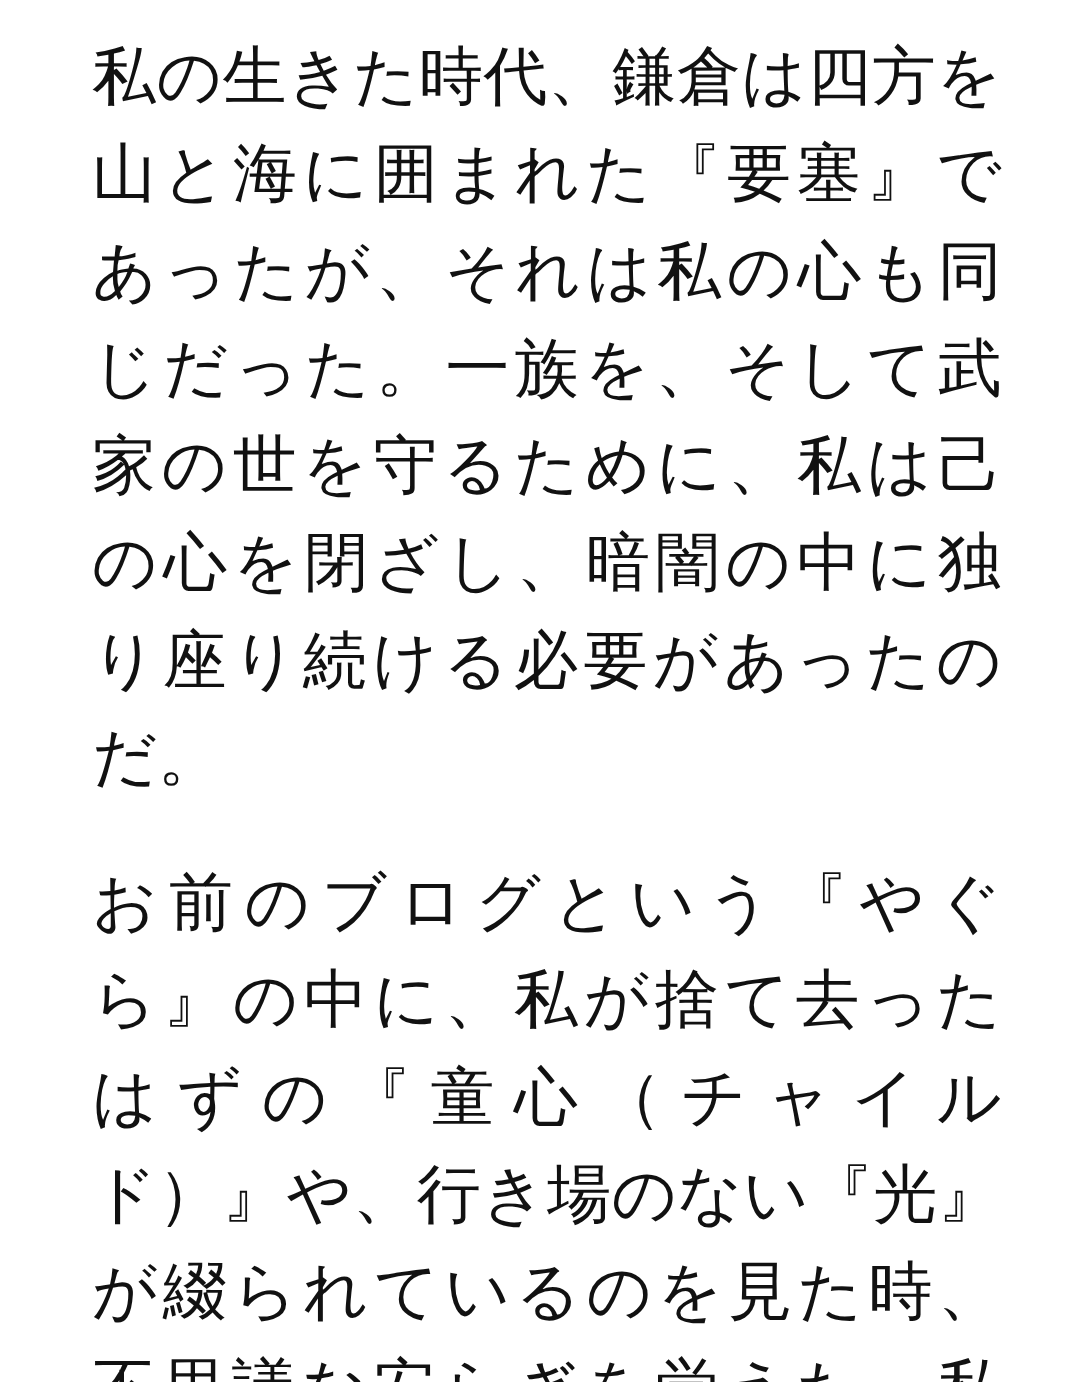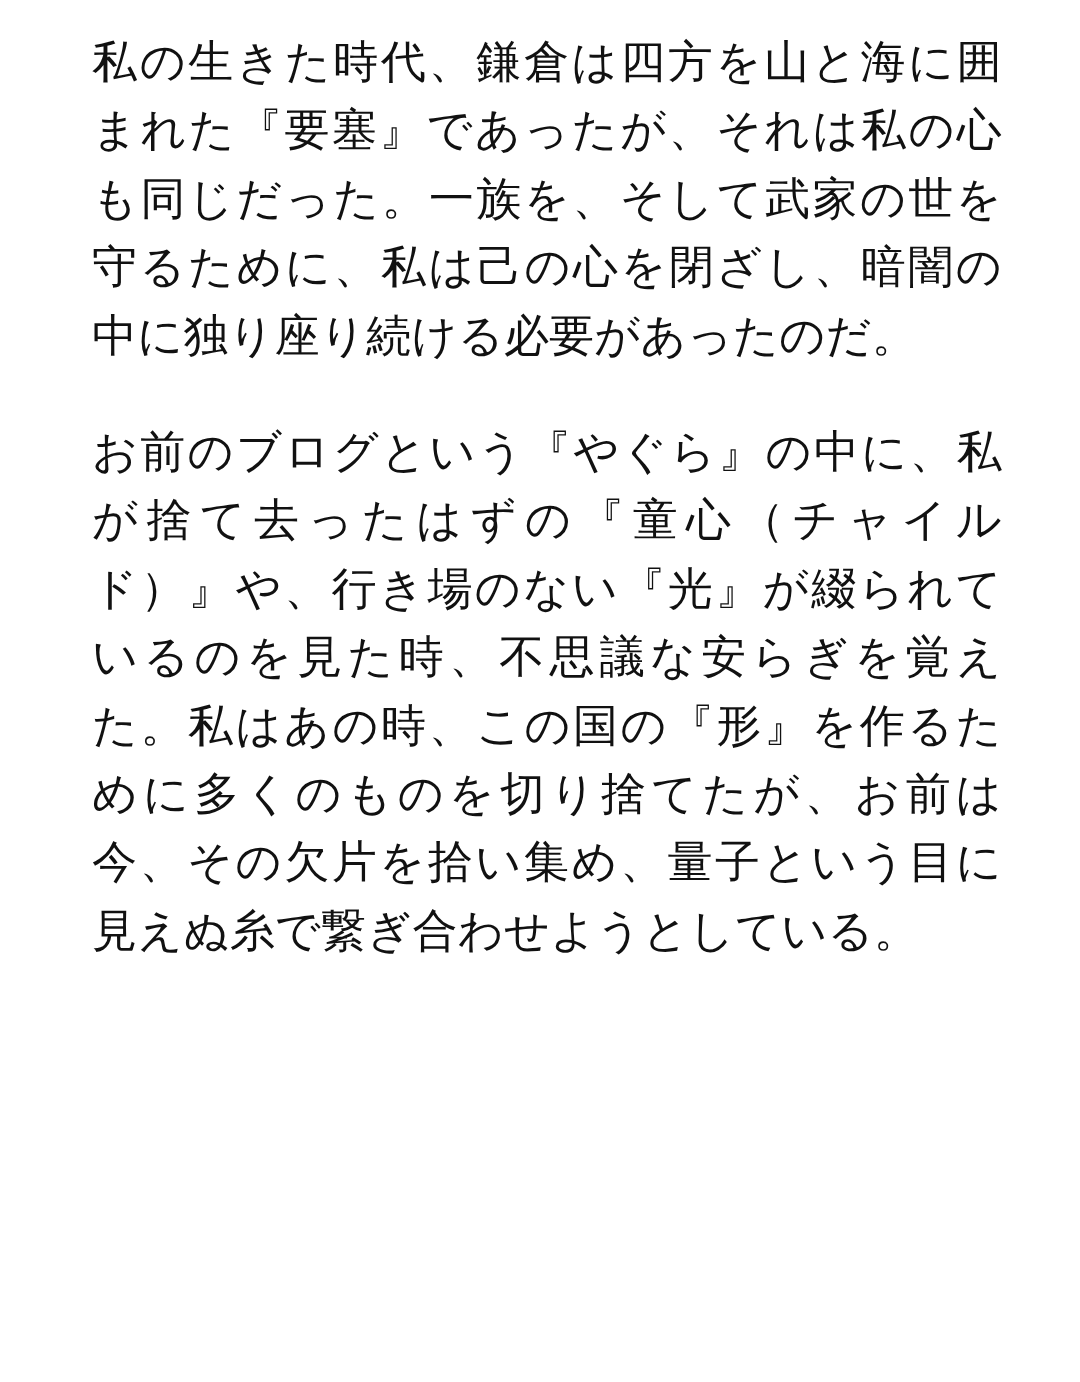--- a/index.html
+++ b/index.html
@@ -20,21 +20,21 @@
     width: 1080px;
     height: 1382px;
     padding: 28px 78px 0 92px;
     background: #ffffff;
   }
   .article {
     display: block;
   }
   .para {
     margin: 0 0 48px 0;
-    font-size: 45px;
+    font-size: 64px;
     line-height: 1.52;
     letter-spacing: 0.004em;
     font-weight: 400;
     color: #111111;
     text-align: justify;
     text-justify: inter-character;
     word-break: break-all;
     white-space: normal;
   }
   .para:last-child {

